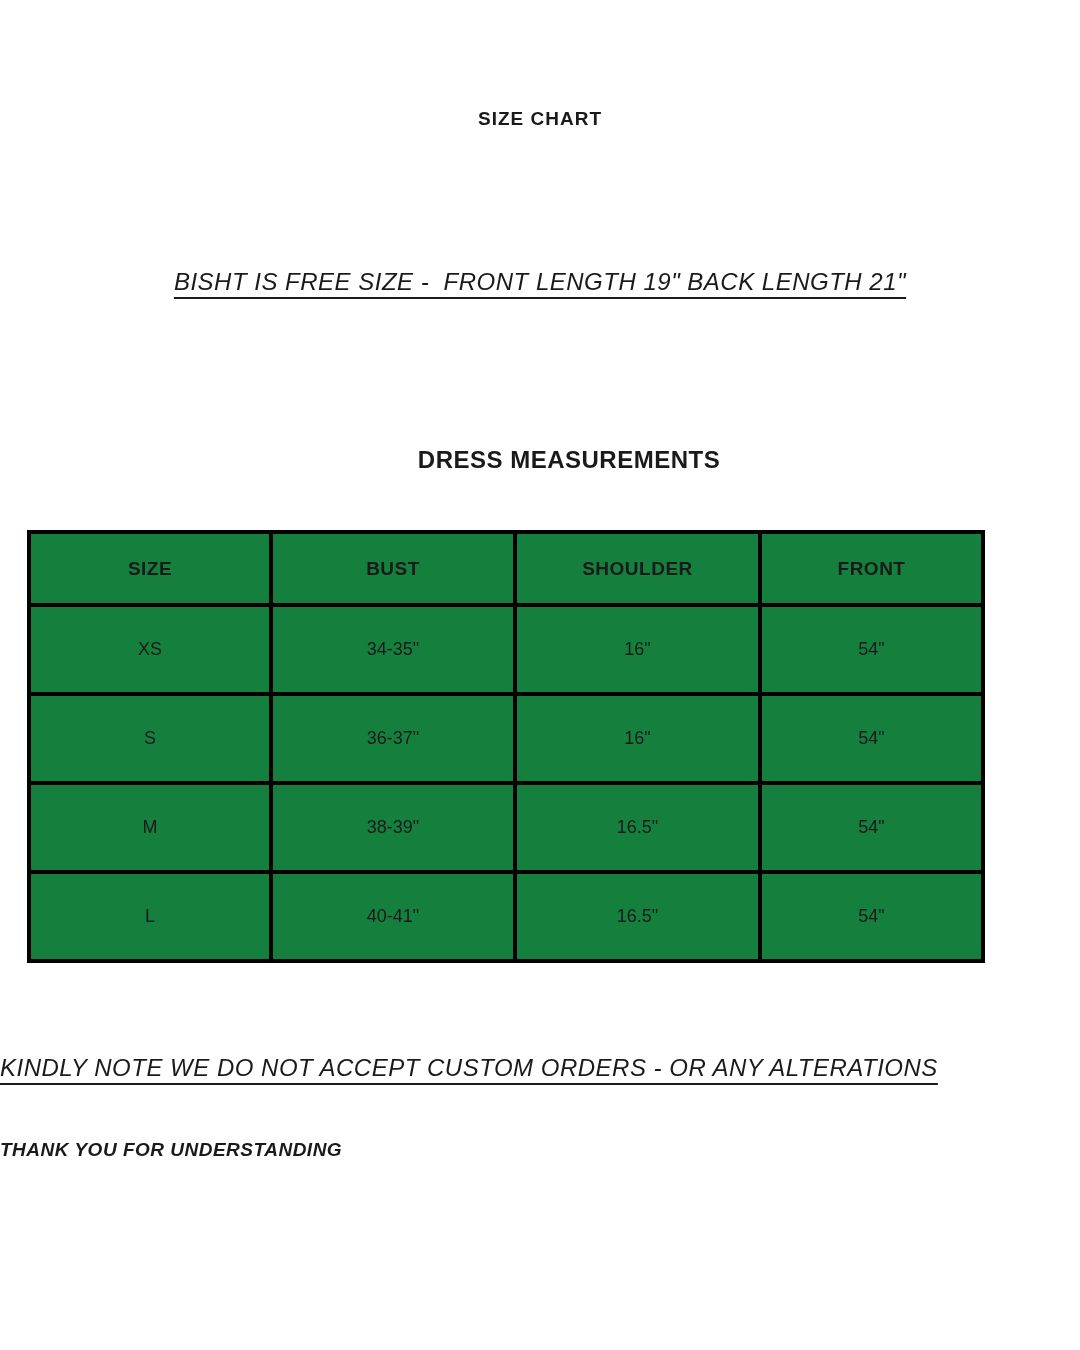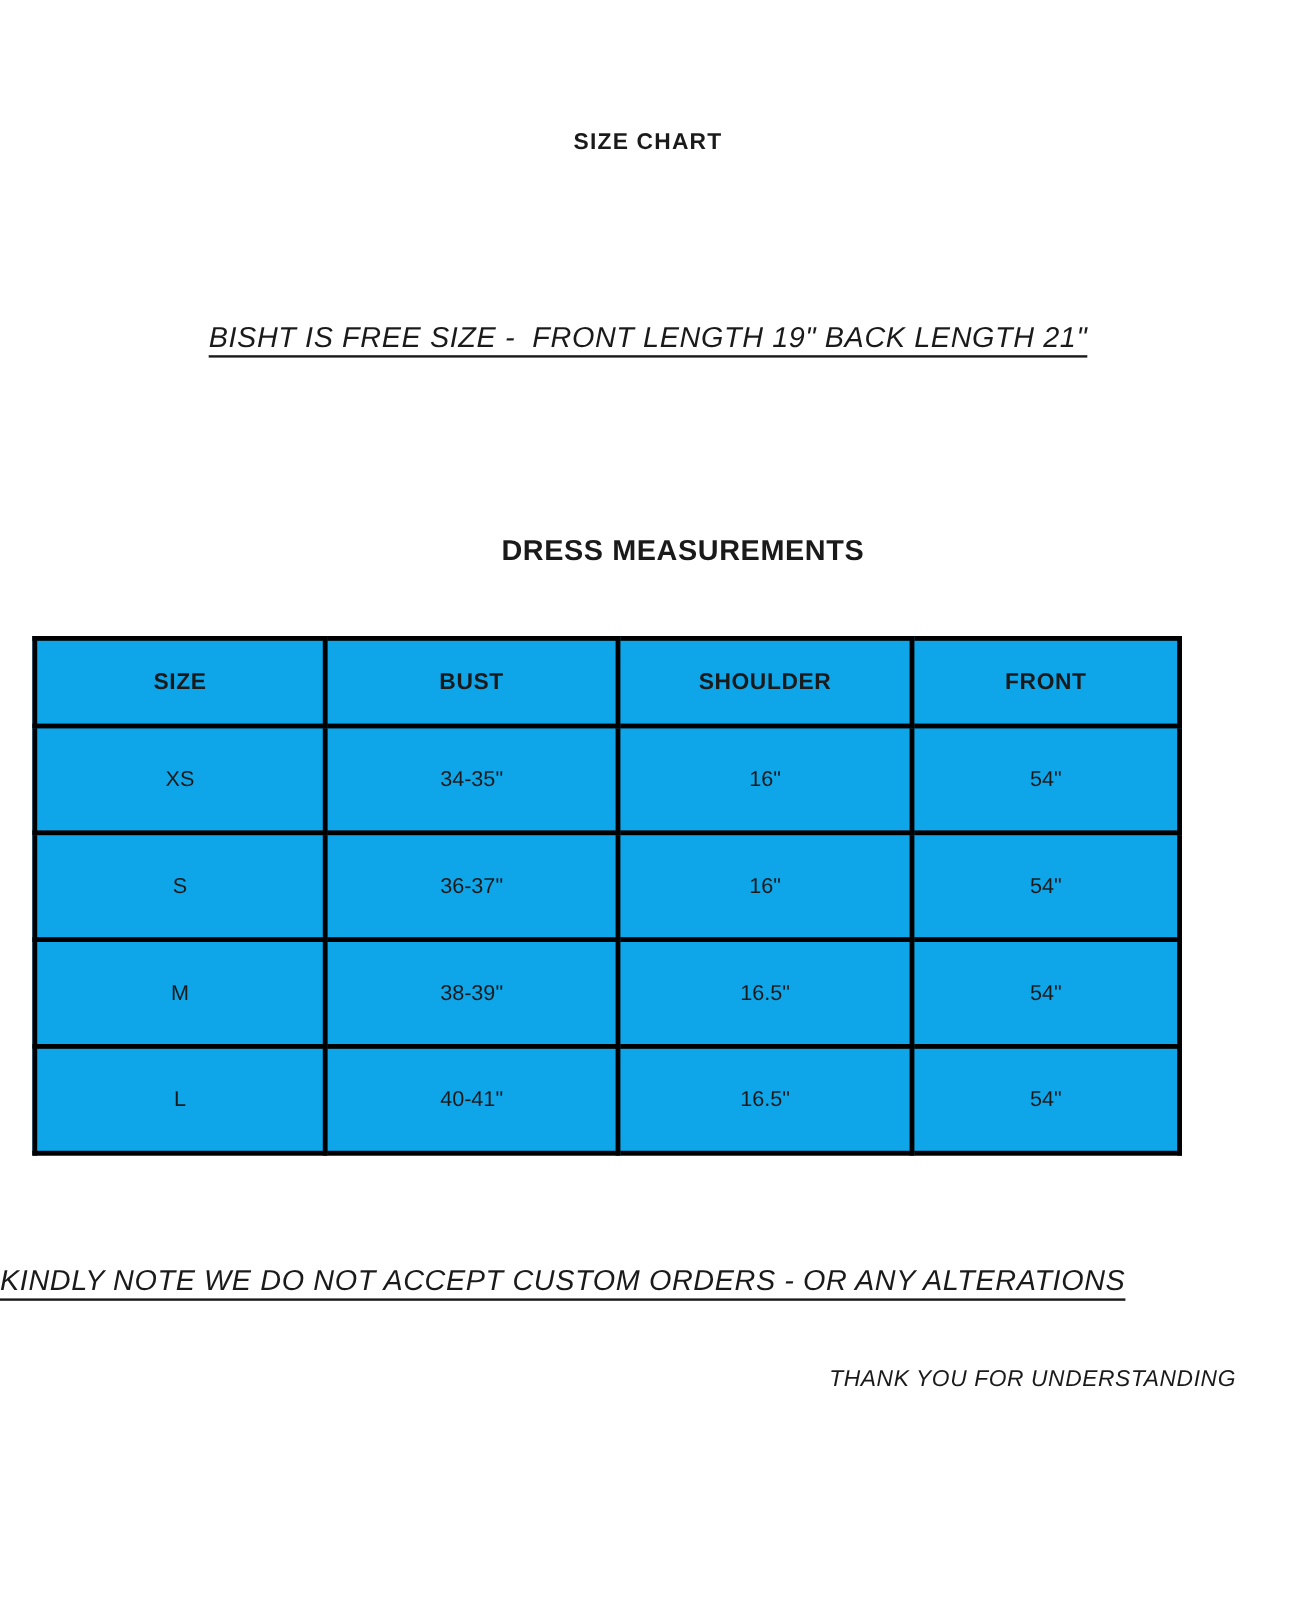--- a/index.html
+++ b/index.html
@@ -59,21 +59,21 @@
     margin-left: 29px;
   }
 
   table.size-table {
     position: absolute;
     top: 530px;
     left: 27px;
     width: 954px;
     border-collapse: collapse;
     table-layout: fixed;
-    background: #0ea5e9;
+    background: #15803d;
   }
   table.size-table th,
   table.size-table td {
     border: 4px solid #000000;
     text-align: center;
     vertical-align: middle;
     padding: 0;
   }
   table.size-table th {
     height: 69px;
@@ -100,24 +100,24 @@
     text-decoration: underline;
     text-decoration-thickness: 2px;
     text-underline-offset: 7px;
   }
 
   .closing-note {
     position: absolute;
     top: 1139px;
     left: 0;
     right: 50px;
-    text-align: right;
+    text-align: left;
     font-size: 19px;
     font-style: italic;
-    font-weight: 400;
+    font-weight: 700;
     letter-spacing: 0.5px;
     line-height: 1.2;
   }
 </style>
 </head>
 <body>
 
 <div class="canvas">
 
   <div class="page-title">SIZE CHART</div>

